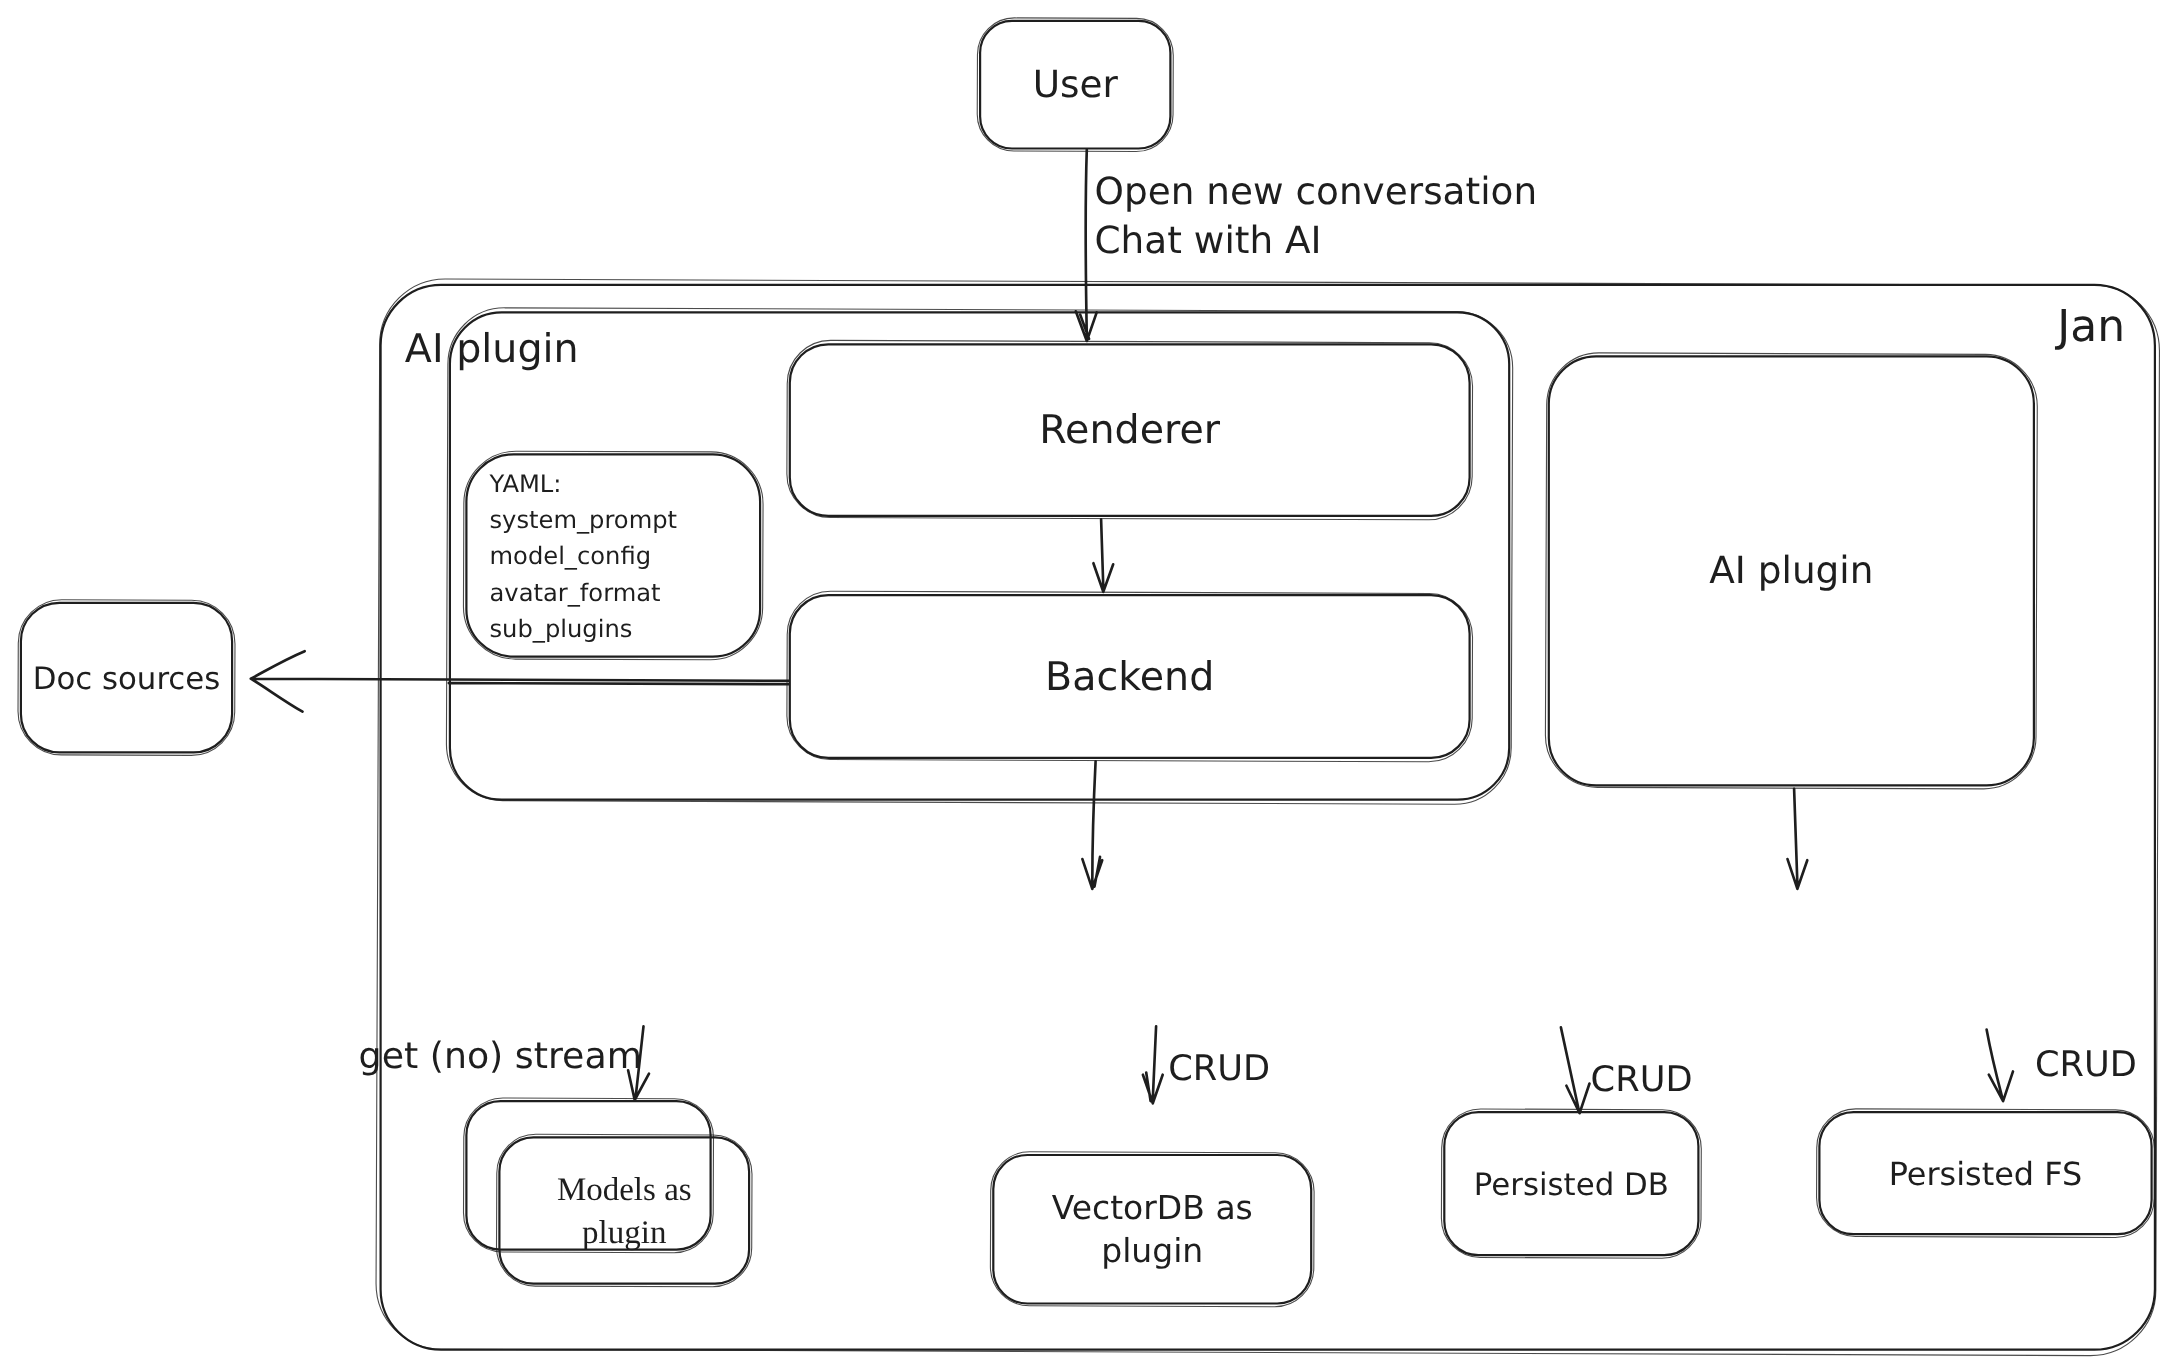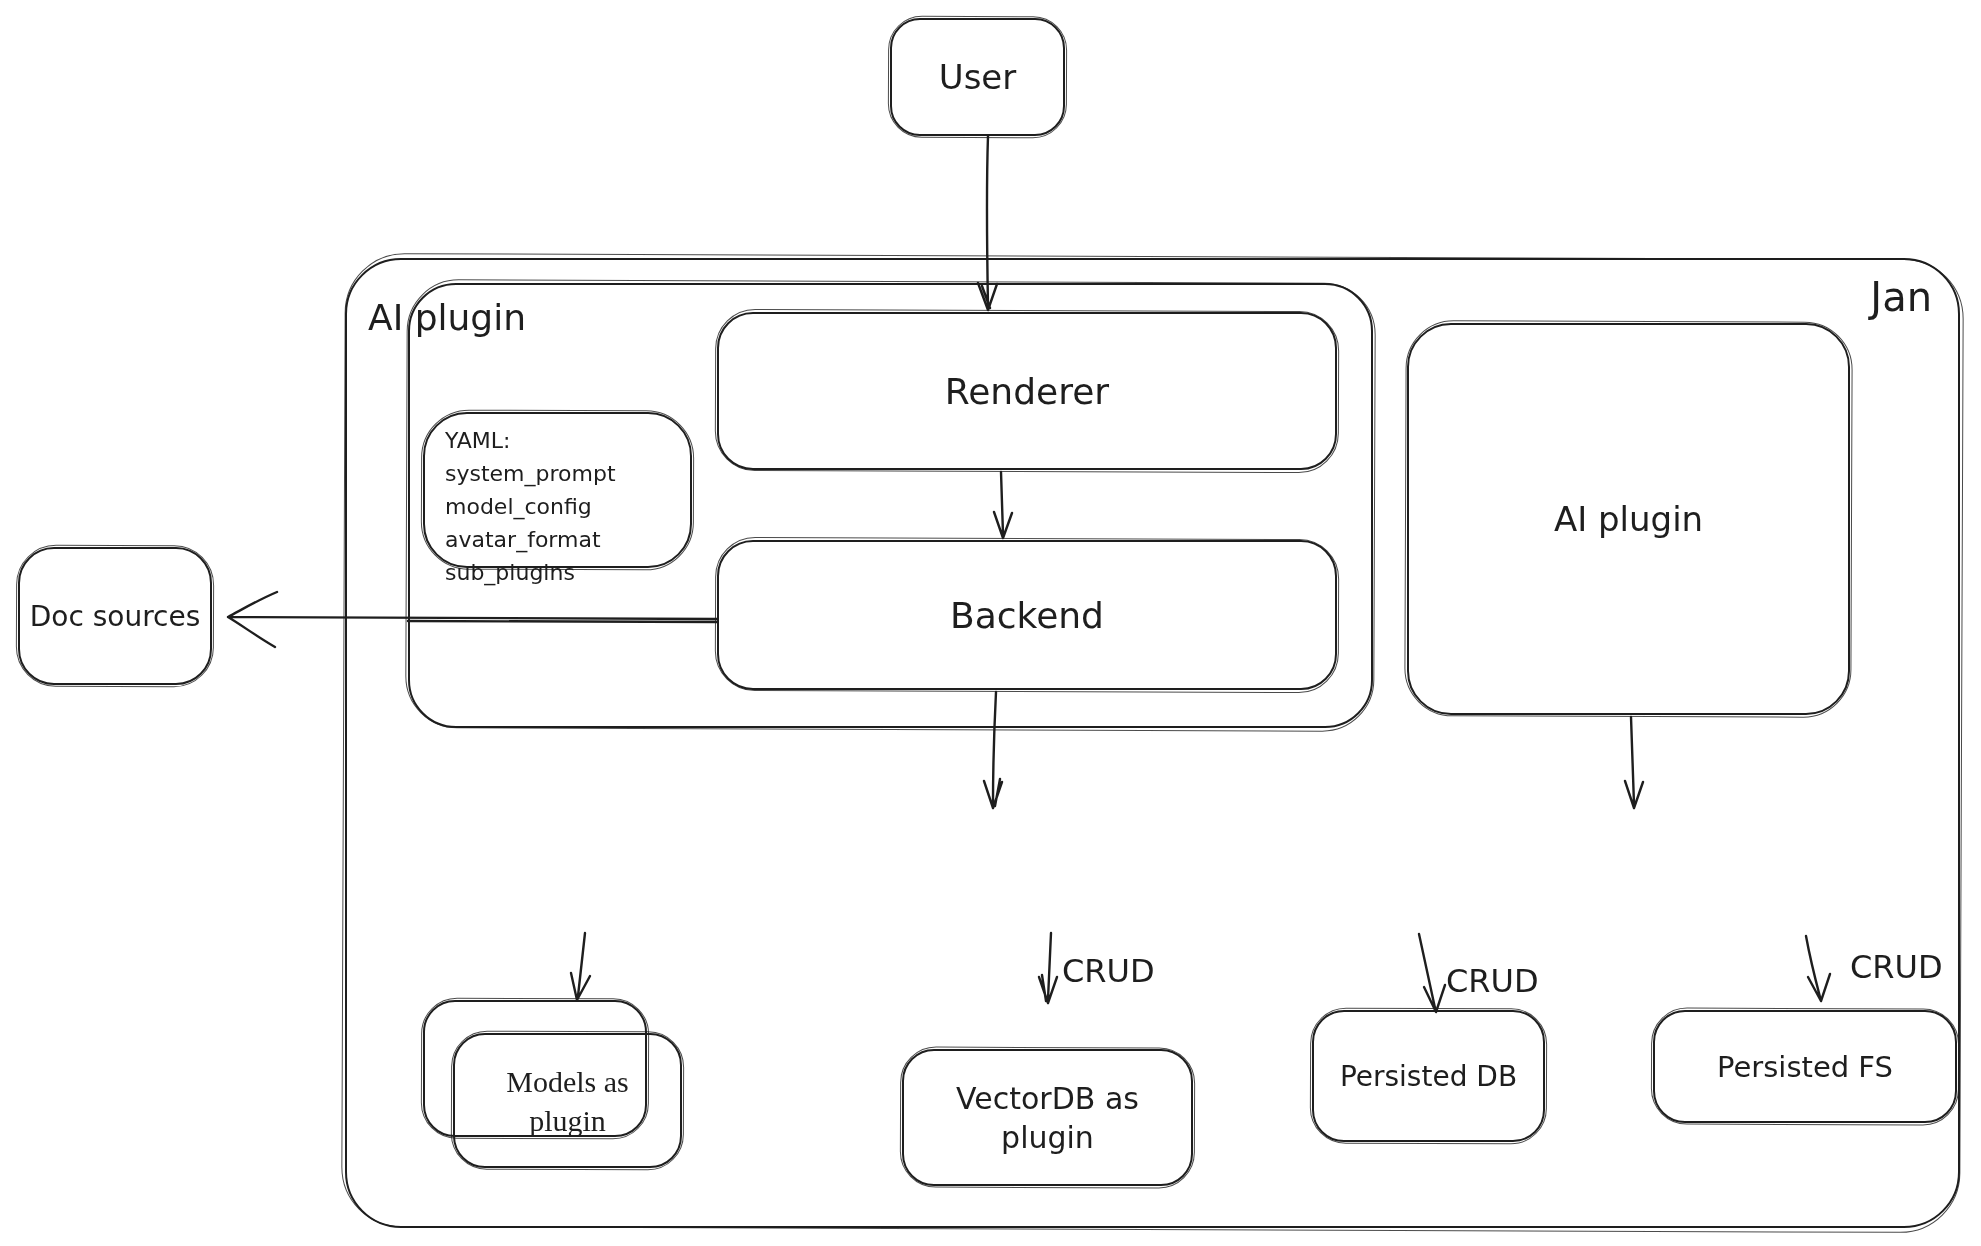--- a/index.html
+++ b/index.html
@@ -60,21 +60,21 @@
   </div>
 
   <div class="box" style="--r:36px;left:717px;top:312px;width:620px;height:158px;align-items:center;">
     <span class="label" style="font-size:36px;">Renderer</span>
   </div>
 
   <div class="box" style="--r:36px;left:717px;top:540px;width:620px;height:150px;">
     <span class="label" style="font-size:36px;">Backend</span>
   </div>
 
-  <div class="box" style="--r:44px;left:423px;top:412px;width:269px;height:156px;justify-content:flex-start;align-items:flex-start;">
+  <div class="box" style="--r:44px;left:423px;top:412px;width:269px;height:186px;justify-content:flex-start;align-items:flex-start;">
     <div class="note-text">
       <div>YAML:</div>
       <div>system_prompt</div>
       <div>model_config</div>
       <div>avatar_format</div>
       <div>sub_plugins</div>
     </div>
   </div>
 
   <div class="box" style="--r:44px;left:1407px;top:323px;width:443px;height:392px;">
@@ -102,21 +102,26 @@
   </div>
 
   <div class="box" style="--r:32px;left:1312px;top:1010px;width:233px;height:132px;">
     <span class="label" style="font-size:28px;">Persisted DB</span>
   </div>
 
   <div class="box" style="--r:32px;left:1653px;top:1010px;width:304px;height:113px;">
     <span class="label" style="font-size:29px;">Persisted FS</span>
   </div>
 
+  <div class="floating" style="left:995px;top:152px;font-size:34px;line-height:45px;">
+    <div>Open new conversation</div>
+    <div>Chat with AI</div>
+  </div>
 
+  <div class="floating" style="left:326px;top:940px;font-size:33px;">get (no) stream</div>
 
   <div class="floating" style="left:1062px;top:952px;font-size:32px;">CRUD</div>
 
   <div class="floating" style="left:1446px;top:962px;font-size:32px;">CRUD</div>
 
   <div class="floating" style="left:1850px;top:948px;font-size:32px;">CRUD</div>
 
   <svg class="wires" width="1981" height="1246" viewBox="0 0 1981 1246">
 
     <path d="M988,136 C986,195 987,252 988,306 M988,310 L978,283 M988,310 L997,284 M990,308 L982,286"></path>

